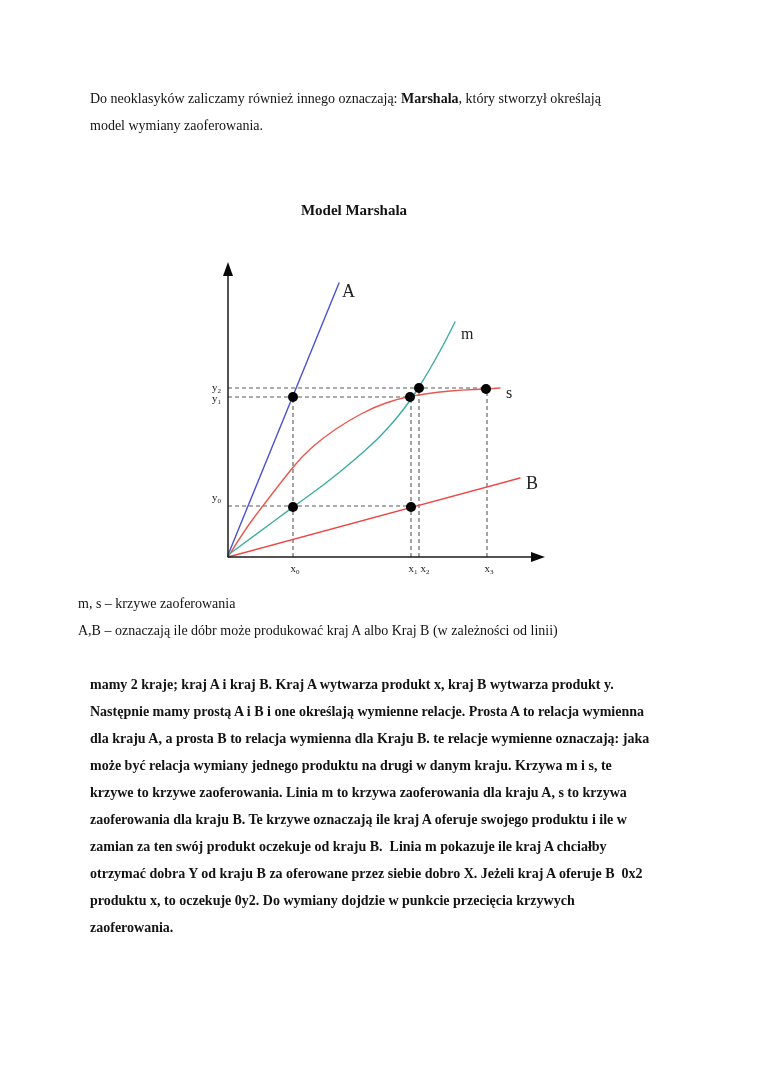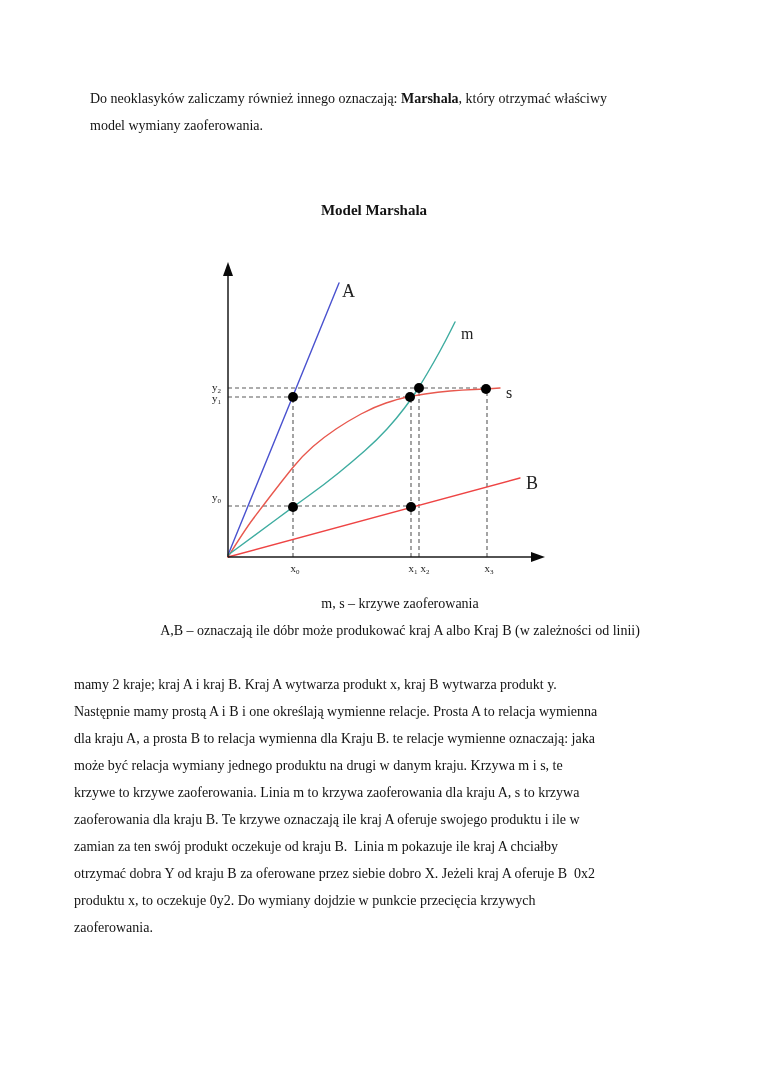--- a/index.html
+++ b/index.html
@@ -4,37 +4,37 @@
 <style>
   html,body{margin:0;padding:0;}
   body{
     width:760px;height:1075px;background:#ffffff;position:relative;
     font-family:"Liberation Serif","DejaVu Serif",serif;color:#131313;
     overflow:hidden;
   }
   .abs{position:absolute;}
   .bodytext{font-size:14px;line-height:27px;white-space:pre-wrap;}
   #para-intro{left:90px;top:85px;width:600px;}
-  #doc-title{left:0;top:197px;width:708px;text-align:center;font-weight:bold;font-size:15px;line-height:27px;margin-left:20px;}
+  #doc-title{left:0;top:197px;width:708px;text-align:center;font-weight:bold;font-size:15px;line-height:27px;}
   #chart-wrap{left:190px;top:250px;width:370px;height:345px;}
-  #legend-block{left:90px;top:590px;width:620px;text-align:center;}
-  #para-main{left:74px;top:671px;width:625px;}
+  #legend-block{left:78px;top:590px;width:620px;}
+  #para-main{left:90px;top:671px;width:625px;font-weight:bold;}
   
   .dash{stroke:#5a5a5a;stroke-width:1.1;stroke-dasharray:4 3;fill:none;}
   .curve{fill:none;stroke-width:1.4;stroke-linecap:round;}
   .axis{stroke:#1a1a1a;stroke-width:1.5;}
   .arrow{fill:#0a0a0a;}
   .dot{fill:#000;}
   .clabel{font-family:"Liberation Serif","DejaVu Serif",serif;fill:#222;}
   .tlabel{font-family:"Liberation Serif","DejaVu Serif",serif;fill:#222;font-size:11px;}
 </style>
 </head>
 <body>
 
-<div class="abs bodytext" id="para-intro"><span>Do neoklasyków zaliczamy również innego oznaczają: </span><b>Marshala</b><span>, który otrzymać właściwy</span>
+<div class="abs bodytext" id="para-intro"><span>Do neoklasyków zaliczamy również innego oznaczają: </span><b>Marshala</b><span>, który stworzył określają</span>
 <span>model wymiany zaoferowania.</span></div>
 
 <div class="abs" id="doc-title">Model Marshala</div>
 
 <div class="abs" id="chart-wrap">
   <svg id="chart-svg" width="370" height="345" viewBox="190 250 370 345" xmlns="http://www.w3.org/2000/svg">
       <line x1="228" y1="388" x2="486" y2="388" class="dash"></line>
       <line x1="228" y1="397" x2="410" y2="397" class="dash"></line>
       <line x1="228" y1="506" x2="411" y2="506" class="dash"></line>
       <line x1="293" y1="557" x2="293" y2="397" class="dash"></line>

